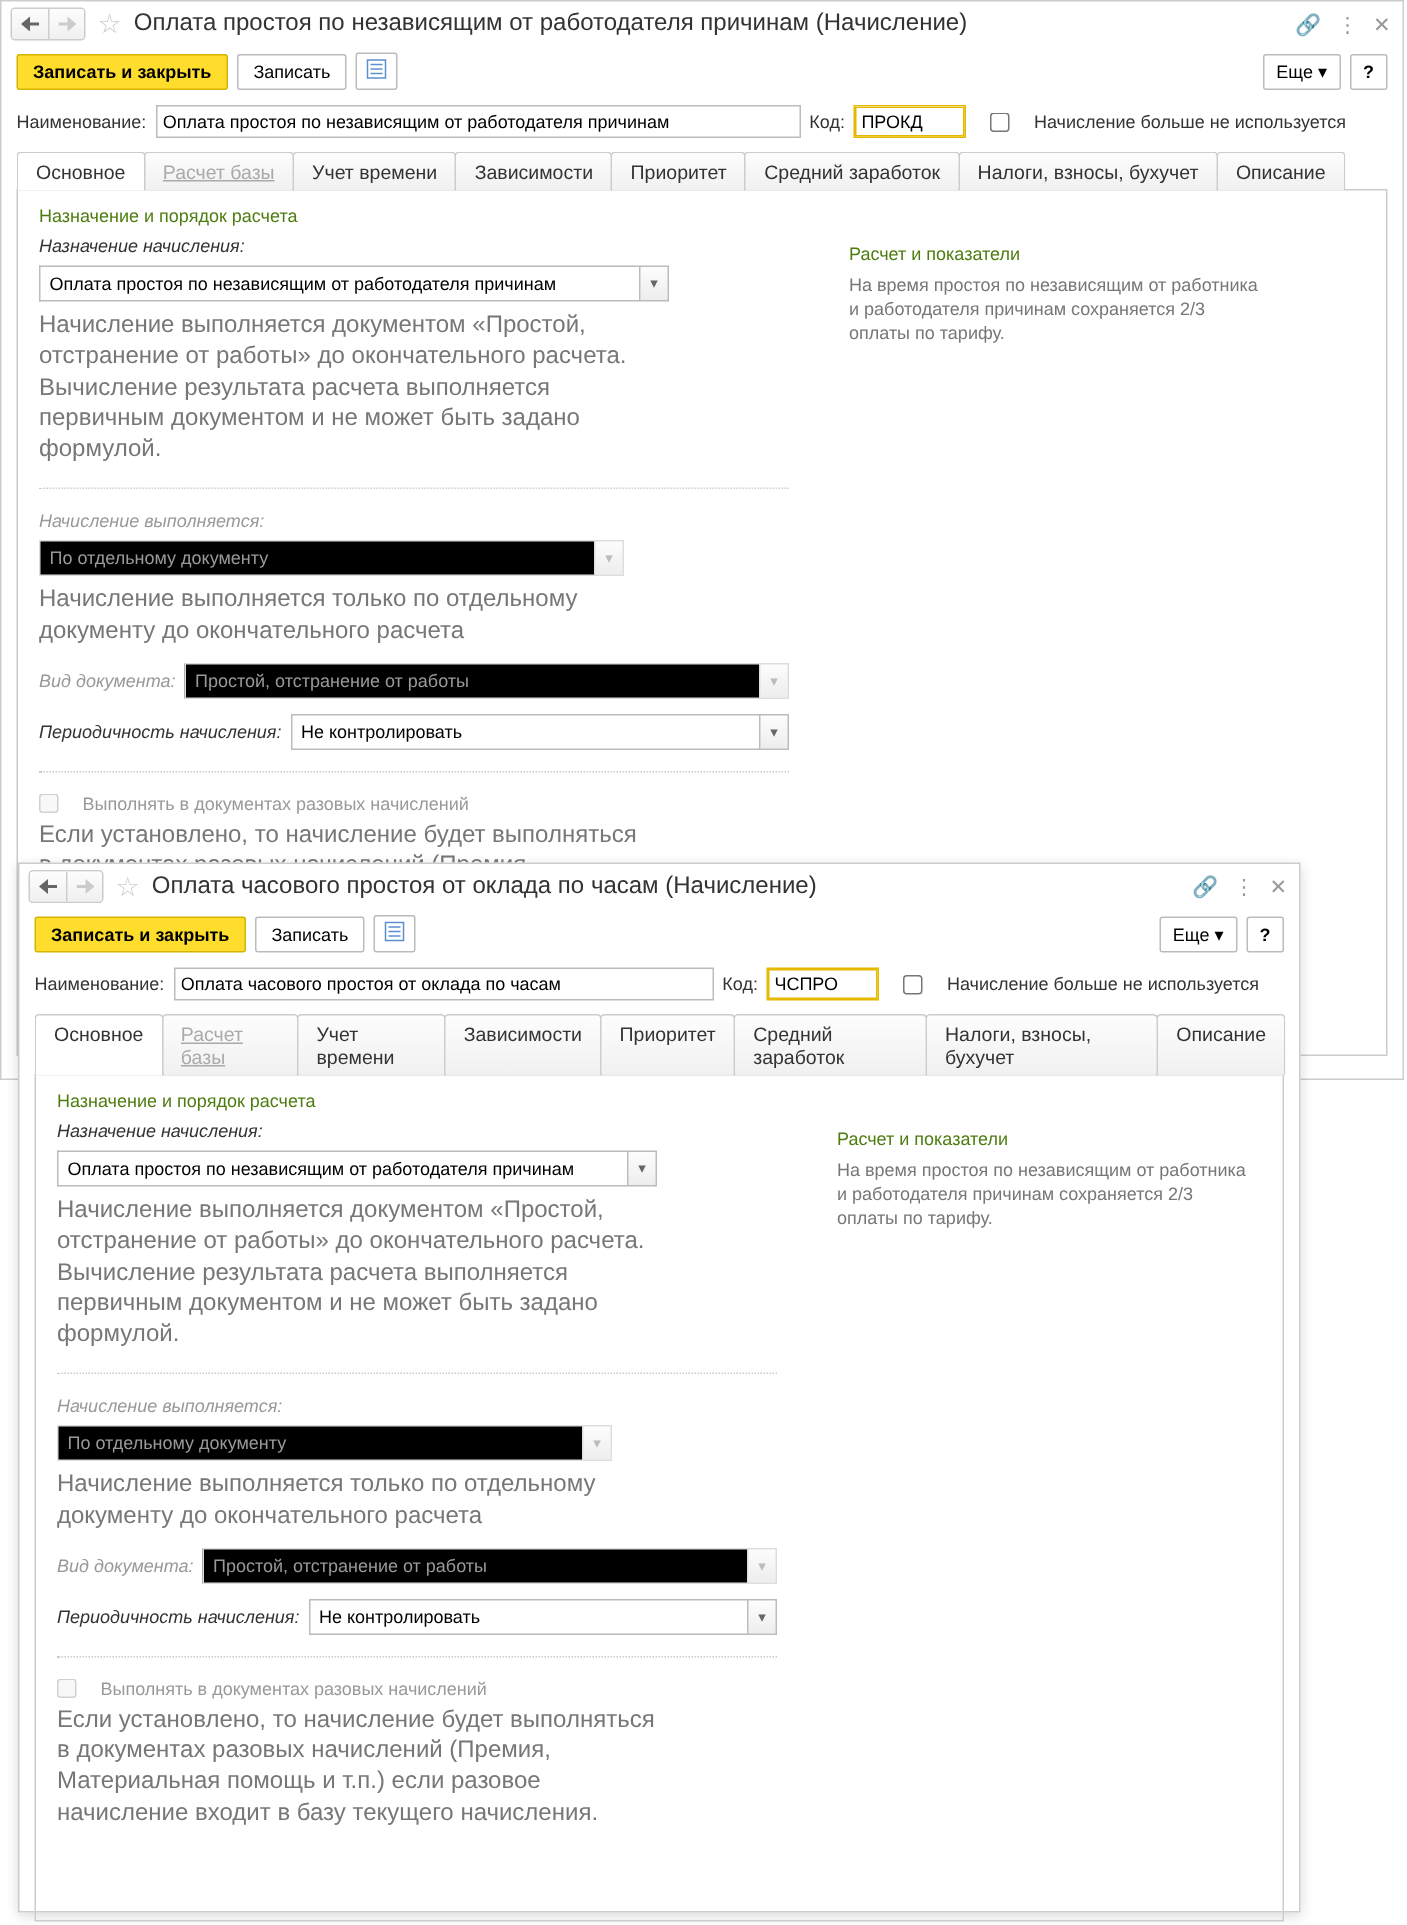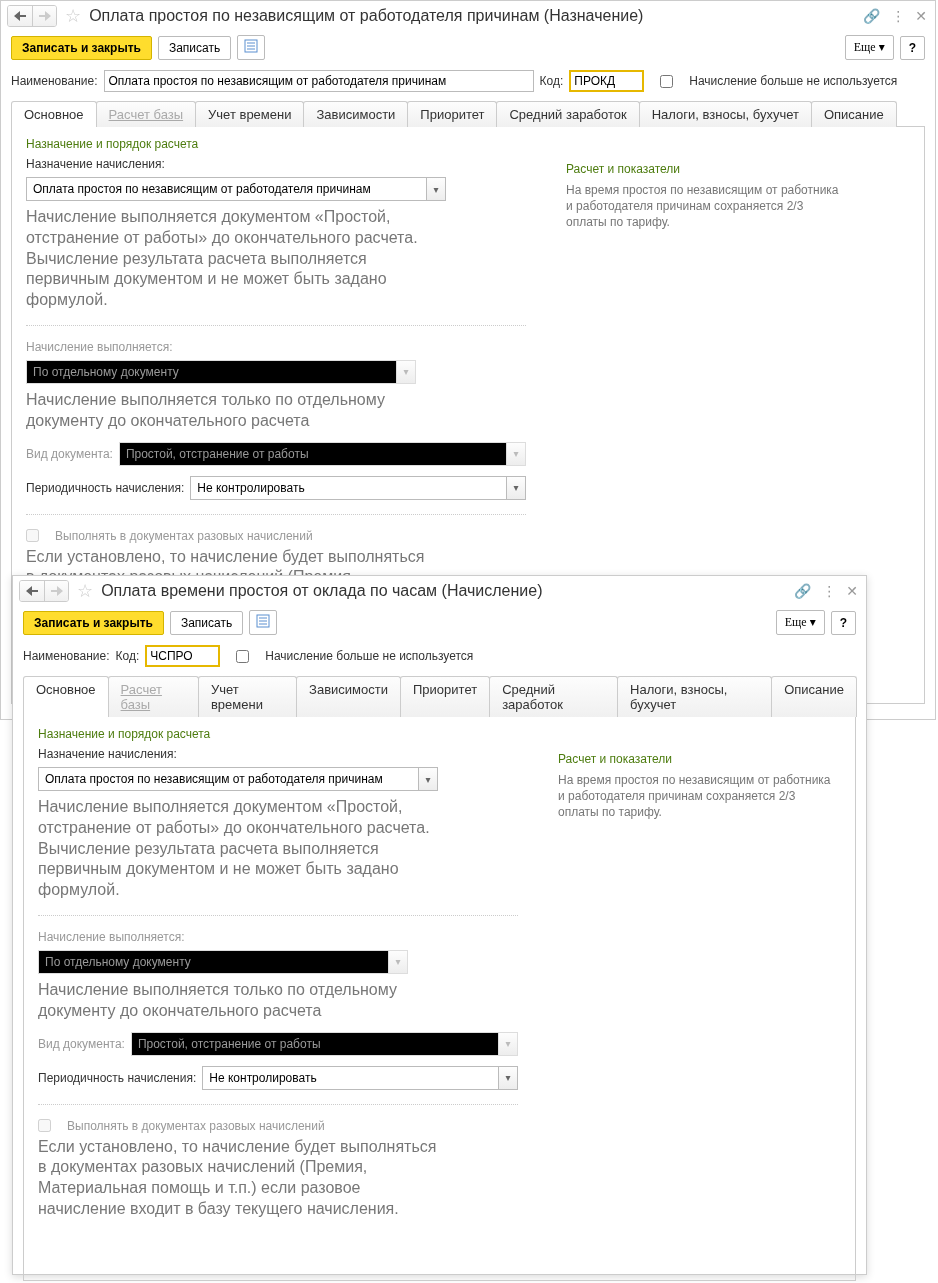--- a/index.html
+++ b/index.html
@@ -49,21 +49,21 @@
   }
   .btn {
     background: #fff;
     border:1px solid #bbb;
     padding: 4px 10px;
     font-size:12px;
     cursor:pointer; border-radius:2px;
   }
   .btn.icon-btn { padding: 3px 6px; color:#5b8fd0;}
   .spacer { flex:1; }
-  .btn-more { padding:4px 8px;font-family:Liberation Serif, serif; }
+  .btn-more { padding:4px 8px; }
   .btn-help { padding:4px 8px; font-weight:bold;}
   .field-row {
     display:flex; align-items:center;
     padding: 4px 10px 8px 10px; gap:6px;
   }
   .field-row label { white-space:nowrap;}
   .txt-input {
     border:1px solid #bbb; height:22px; padding:2px 4px;
     font-size:12px; background:#fff;
   }
@@ -86,21 +86,21 @@
   .tab-body {
     border:1px solid #ccc; margin:0 10px 10px 10px;
     padding:10px 14px;
     display:flex; gap:40px;
     height: calc(100% - 140px);
   }
   .col-left { flex: 0 0 500px; }
   .col-right { flex:1;margin-top:25px;}
   .section-title { color:#4d7c0f; font-weight:normal; margin-bottom:6px; font-size:12px;}
   .form-line { display:flex; align-items:center; gap:6px; margin-bottom:6px;}
-  .form-line label { white-space:nowrap;}
+  .form-line label { white-space:nowrap;font-style:italic;}
   .select-wrap {
     display:flex; flex:1;
   }
   .select-input {
     border:1px solid #bbb; border-right:none;
     height:24px; padding:2px 6px; flex:1; background:#fff;
     font-size:12px;
   }
   .select-btn {
     width:20px; height:24px; border:1px solid #bbb;
@@ -129,21 +129,21 @@
               <path d="M6 0 L0 5 L6 10 L6 6 L12 6 L12 4 L6 4 Z" fill="#666"></path>
             </svg>
       </div>
       <div class="nav-btn disabled">
         <svg width="12" height="10" viewBox="0 0 12 10">
               <path d="M6 0 L12 5 L6 10 L6 6 L0 6 L0 4 L6 4 Z" fill="#ccc"></path>
             </svg>
       </div>
     </div>
     <span class="star">☆</span>
-    <div class="title">Оплата простоя по независящим от работодателя причинам (Назначение)</div>
+    <div class="title">Оплата простоя по независящим от работодателя причинам (Начисление)</div>
     <div class="hdr-right">
       <span class="icon">🔗</span>
       <span class="icon">⋮</span>
       <span class="icon">✕</span>
     </div>
   </div>
 
   <div class="toolbar">
     <button class="btn-yellow">Записать и закрыть</button>
     <button class="btn">Записать</button>
@@ -250,21 +250,21 @@
               <path d="M6 0 L0 5 L6 10 L6 6 L12 6 L12 4 L6 4 Z" fill="#666"></path>
             </svg>
       </div>
       <div class="nav-btn disabled">
         <svg width="12" height="10" viewBox="0 0 12 10">
               <path d="M6 0 L12 5 L6 10 L6 6 L0 6 L0 4 L6 4 Z" fill="#ccc"></path>
             </svg>
       </div>
     </div>
     <span class="star">☆</span>
-    <div class="title">Оплата времени простоя от оклада по часам (Начисление)</div>
+    <div class="title">Оплата часового простоя от оклада по часам (Начисление)</div>
     <div class="hdr-right">
       <span class="icon">🔗</span>
       <span class="icon">⋮</span>
       <span class="icon">✕</span>
     </div>
   </div>
 
   <div class="toolbar">
     <button class="btn-yellow">Записать и закрыть</button>
     <button class="btn">Записать</button>
@@ -276,20 +276,21 @@
             <line x1="3" y1="10" x2="11" y2="10" stroke="#5b8fd0"></line>
           </svg>
     </button>
     <div class="spacer"></div>
     <button class="btn btn-more"><span>Еще</span> <span>▾</span></button>
     <button class="btn btn-help">?</button>
   </div>
 
   <div class="field-row">
     <label>Наименование:</label>
+    <input class="txt-input" style="width: 360px;" value="Оплата часового простоя от оклада по часам">
     <label>Код:</label>
     <input class="txt-input code-input" value="ЧСПРО" style="">
     <div class="chk">
       <input type="checkbox" style="">
       <span>Начисление больше не используется</span>
     </div>
   </div>
 
   <div class="tabs">
     <div class="tab active">Основное</div>

